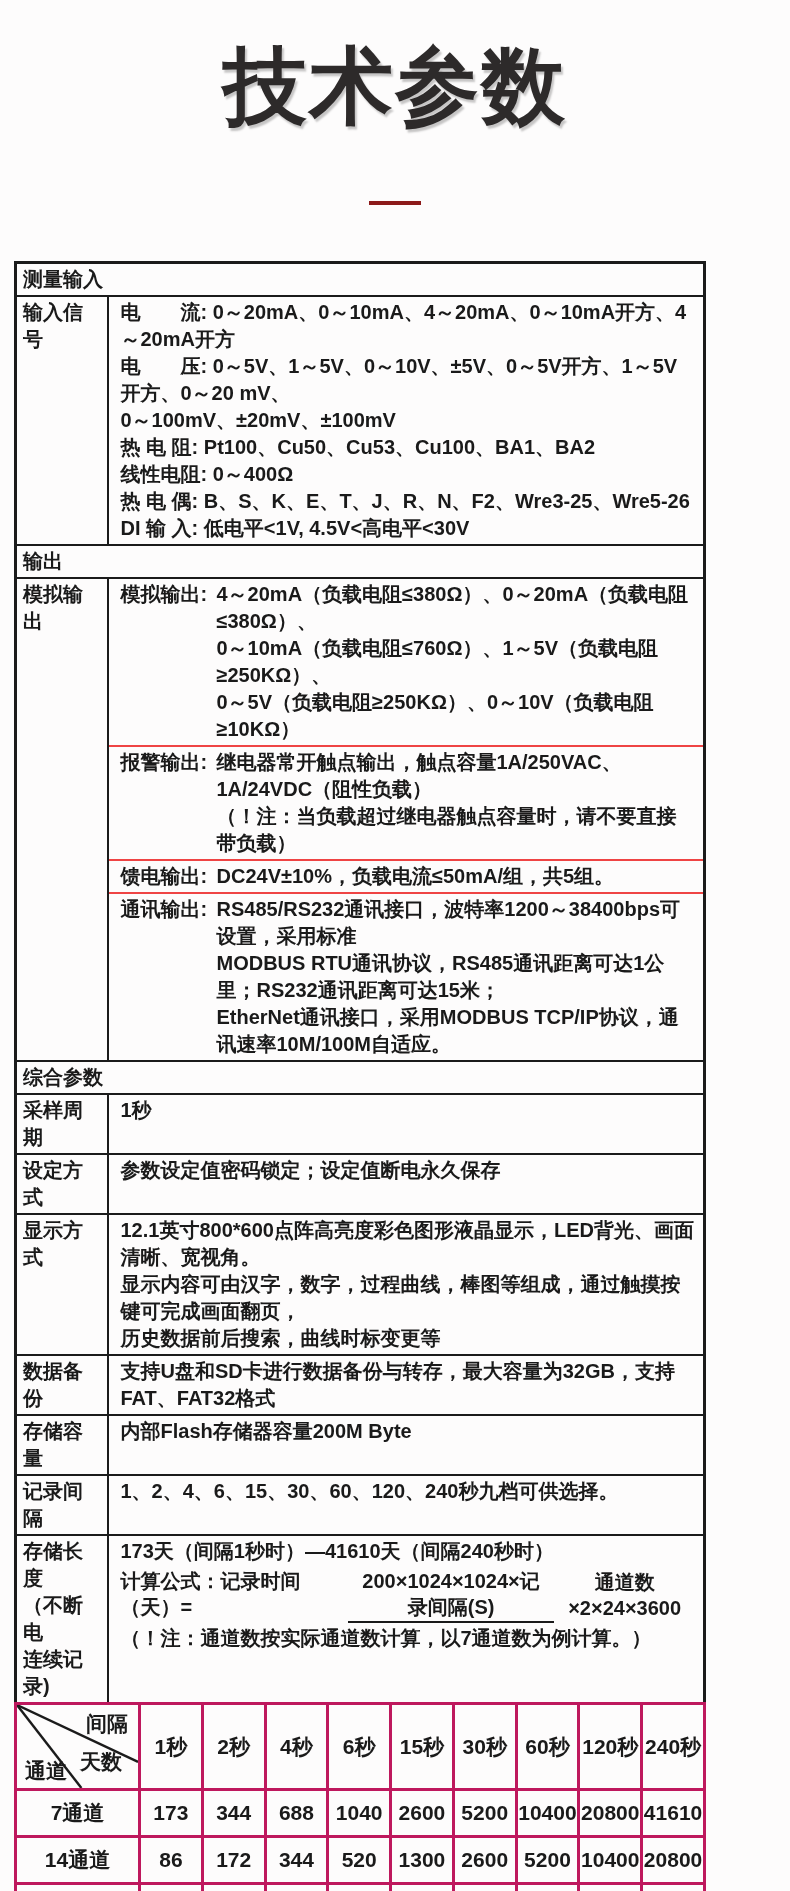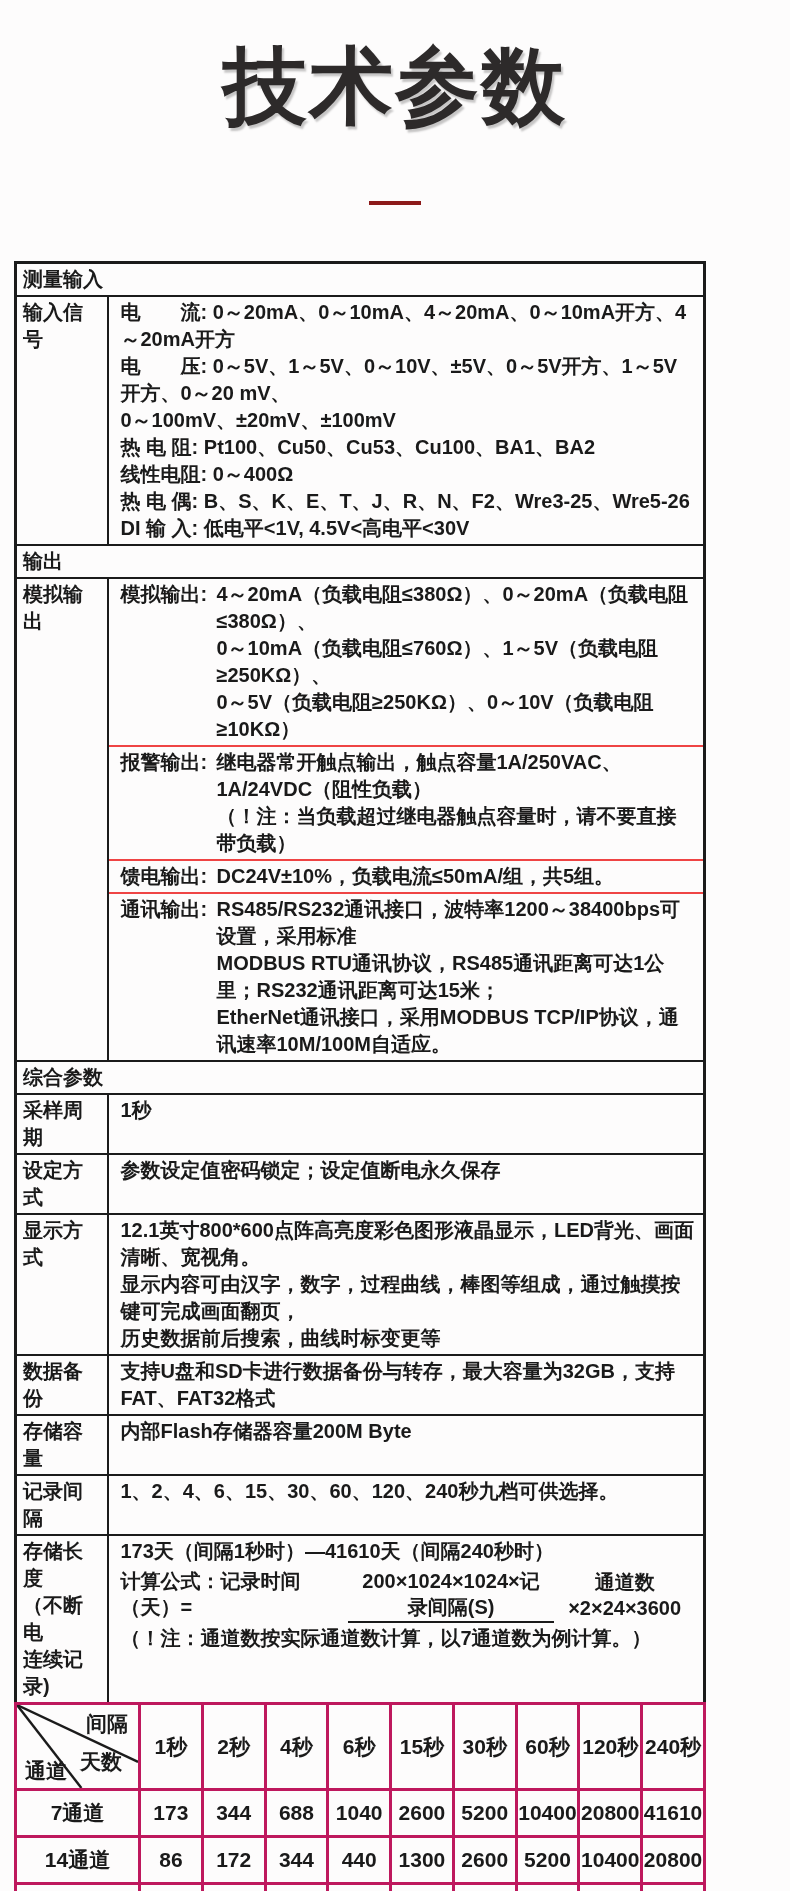--- a/index.html
+++ b/index.html
@@ -248,21 +248,21 @@
             <td>10400</td>
             <td>20800</td>
             <td>41610</td>
           </tr>
 
           <tr>
             <th>14通道</th>
             <td>86</td>
             <td>172</td>
             <td>344</td>
-            <td>440</td>
+            <td>520</td>
             <td>1300</td>
             <td>2600</td>
             <td>5200</td>
             <td>10400</td>
             <td>20800</td>
           </tr>
 
           <tr>
             <th>21通道</th>
             <td>56</td>

